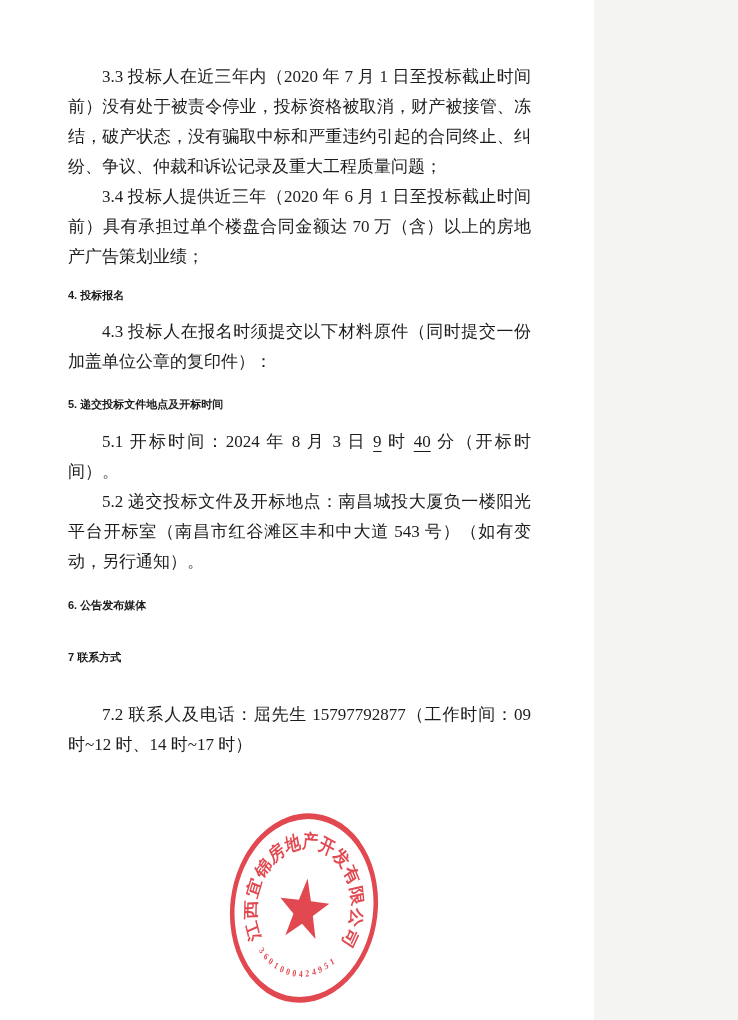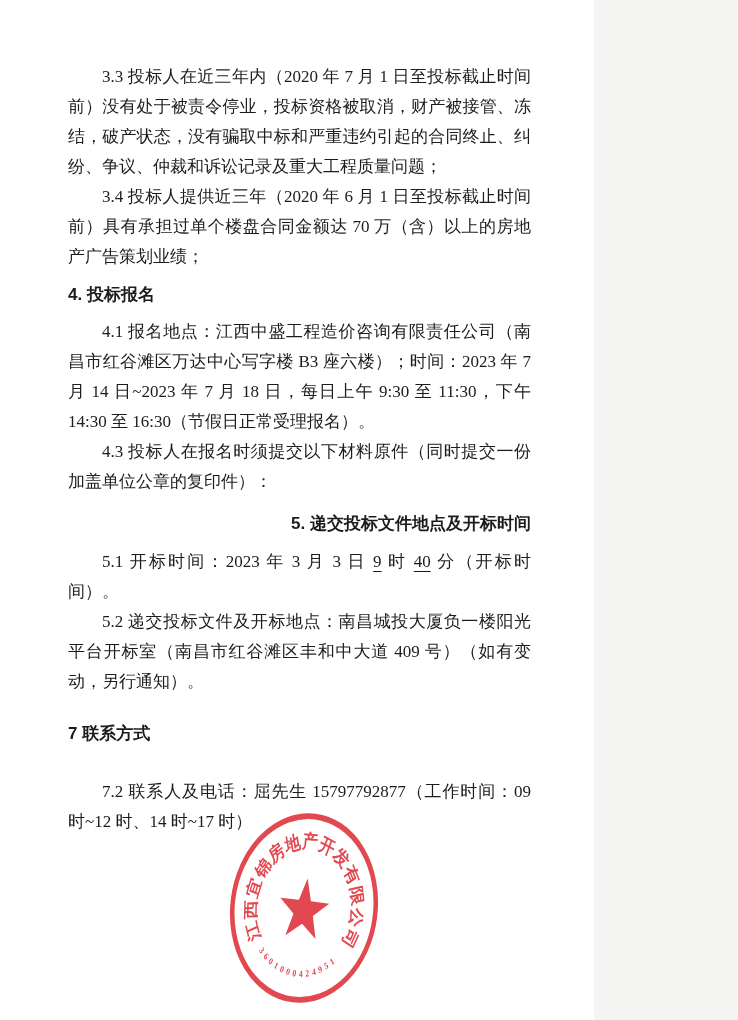--- a/index.html
+++ b/index.html
@@ -21,27 +21,27 @@
     font-size: 17px;
     line-height: 30px;
     z-index: 1;
   }
   .doc p {
     margin: 0;
     text-align: justify;
     text-indent: 2em;
   }
   .doc h2 {
-    font-size: 17px;
+    font-size: 11px;
     line-height: 30px;
     font-weight: bold;
     margin: 8px 0 7px;
     font-family: "Liberation Sans", "DejaVu Sans", sans-serif;
   }
-  .doc h2.h5m { margin: 12px 0 8px; text-align: right; }
+  .doc h2.h5m { margin: 12px 0 8px; }
   .doc h2.h6m { margin: 13px 0 13px; }
   .doc h2.h7m { margin: 22px 0 28px; }
   .doc p.c72 { margin-top: 21px; }
   .u-num {
     text-decoration: underline;
     text-underline-offset: 4px;
   }
   
   .stamp {
     position: absolute;
@@ -76,27 +76,27 @@
 </head>
 <body>
 
 <div class="page">
 
   <div class="doc">
     <p>3.3 投标人在近三年内（2020 年 7 月 1 日至投标截止时间前）没有处于被责令停业，投标资格被取消，财产被接管、冻结，破产状态，没有骗取中标和严重违约引起的合同终止、纠纷、争议、仲裁和诉讼记录及重大工程质量问题；</p>
     <p>3.4 投标人提供近三年（2020 年 6 月 1 日至投标截止时间前）具有承担过单个楼盘合同金额达 70 万（含）以上的房地产广告策划业绩；</p>
 
     <h2>4. 投标报名</h2>
-    <p>4.1 报名地点：江西中盛工程造价咨询有限责任公司（南昌市红谷滩区万达中心写字楼 B3 座六楼）；时间：2023 年 7 月 14 日~2023 年 7 月 18 日，每日上午 9:30 至 11:30，下午 14:30 至 16:30（节假日正常受理报名）。</p>
     <p>4.3 投标人在报名时须提交以下材料原件（同时提交一份加盖单位公章的复印件）：</p>
 
     <h2 class="h5m">5. 递交投标文件地点及开标时间</h2>
-    <p><span>5.1 开标时间：2023 年 3 月 3 日 </span><span class="u-num">9</span><span> 时 </span><span class="u-num">40</span><span> 分（开标时间）。</span></p>
-    <p>5.2 递交投标文件及开标地点：南昌城投大厦负一楼阳光平台开标室（南昌市红谷滩区丰和中大道 409 号）（如有变动，另行通知）。</p>
+    <p><span>5.1 开标时间：2024 年 8 月 3 日 </span><span class="u-num">9</span><span> 时 </span><span class="u-num">40</span><span> 分（开标时间）。</span></p>
+    <p>5.2 递交投标文件及开标地点：南昌城投大厦负一楼阳光平台开标室（南昌市红谷滩区丰和中大道 543 号）（如有变动，另行通知）。</p>
 
+    <h2 class="h6m">6. 公告发布媒体</h2>
 
     <h2 class="h7m">7 联系方式</h2>
     <p class="c72">7.2 联系人及电话：屈先生 15797792877（工作时间：09 时~12 时、14 时~17 时）</p>
   </div>
 
   <svg class="stamp stamp-bottom" viewBox="0 0 200 200" preserveAspectRatio="none">
     <defs>
       <path id="b-arc-top" d="M 48.4,136.2 A 63,63 0 1 1 151.6,136.2" fill="none"></path>
       <path id="b-arc-bot" d="M 46.5,148.2 A 72,72 0 0 0 153.5,148.2" fill="none"></path>
     </defs>

